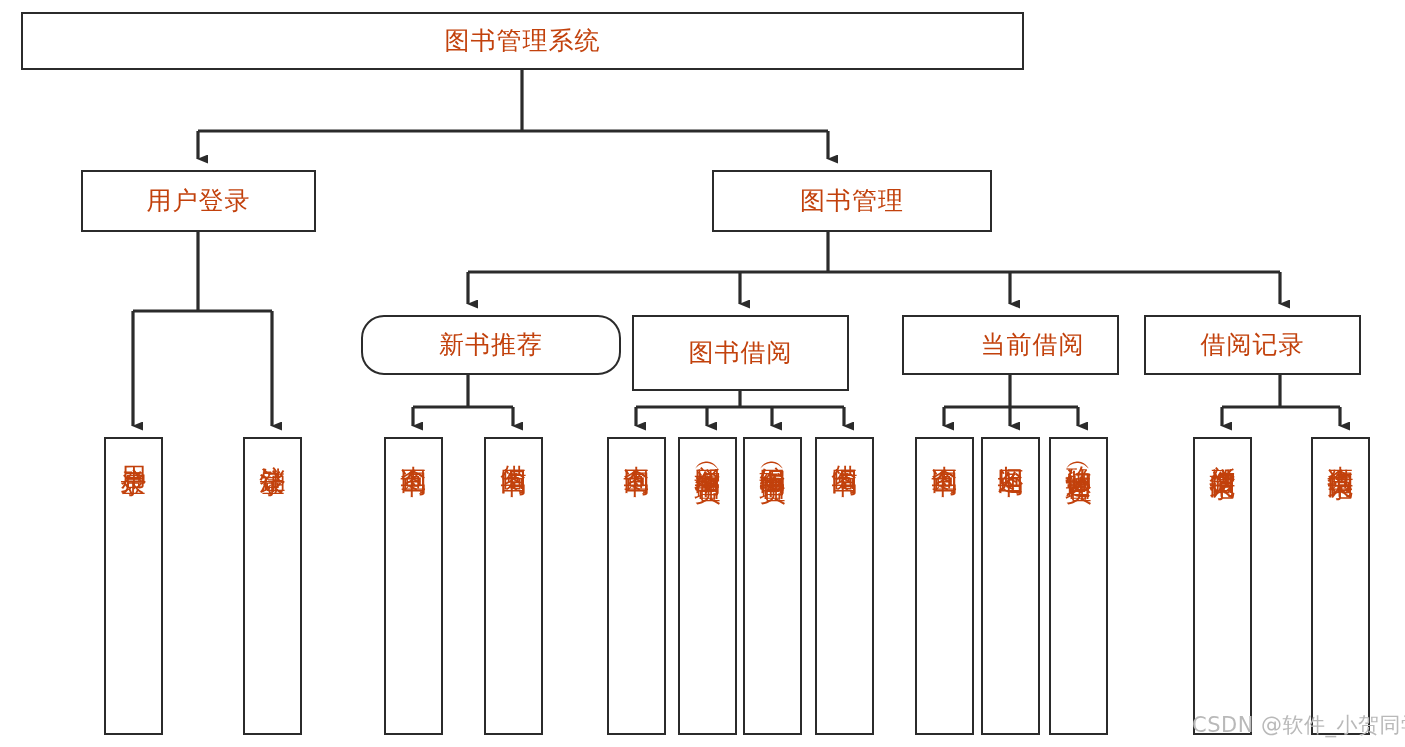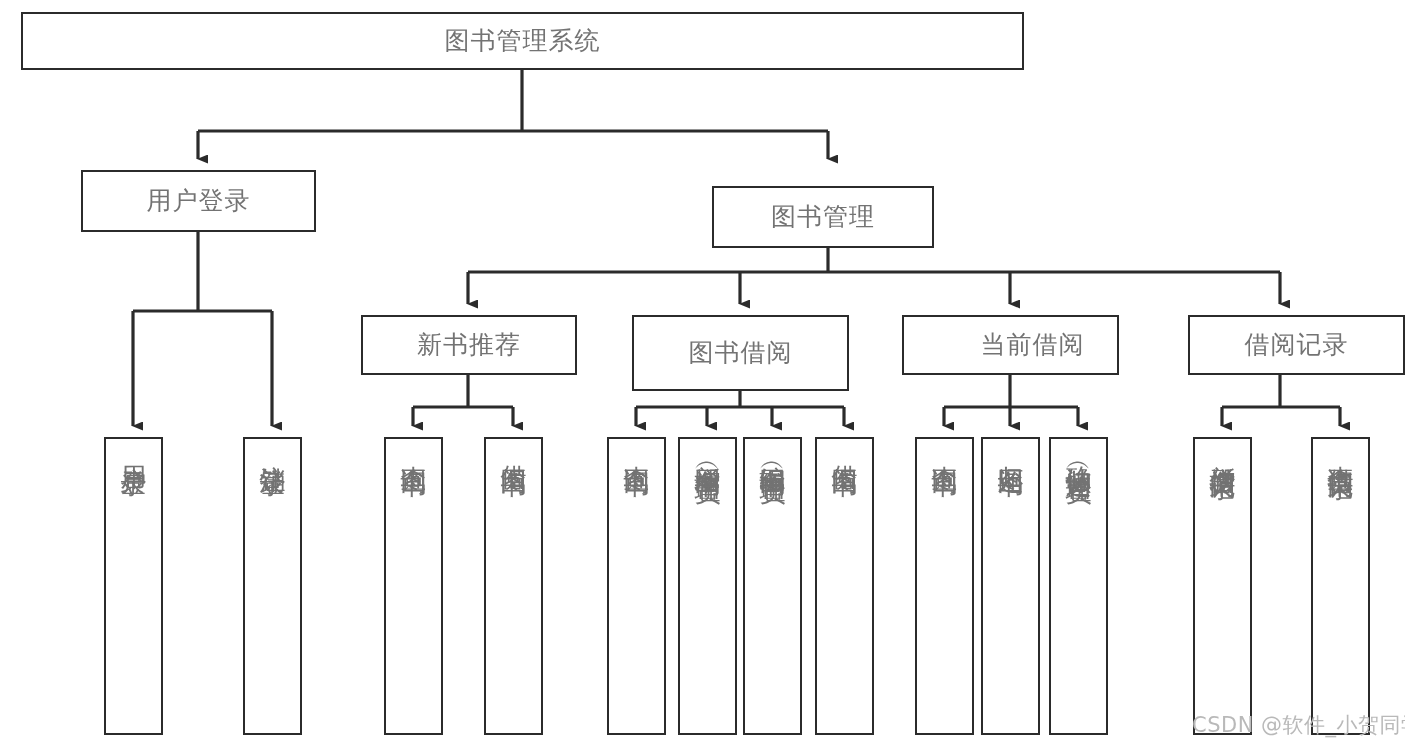--- a/index.html
+++ b/index.html
@@ -32,21 +32,21 @@
     background: #ffffff;
     display: flex;
     align-items: center;
     justify-content: center;
     color: #1a1a1a;
   }
   .node-label {
     display: block;
     text-align: center;
     line-height: 1.05;
-    color: #737373;
+    color: #c2410c;
   }
   
   .node.horiz .node-label {
     font-size: 25px;
     letter-spacing: 1px;
     white-space: nowrap;
   }
   .node.root .node-label { font-size: 25px; }
   
   .node.vert {
@@ -126,37 +126,37 @@
   </svg>
 
   <div class="node horiz root" style="left:21px; top:12px; width:1003px; height:58px;">
     <span class="node-label">图书管理系统</span>
   </div>
 
   <div class="node horiz" style="left:81px; top:170px; width:235px; height:62px;">
     <span class="node-label">用户登录</span>
   </div>
 
-  <div class="node horiz" style="left:712px; top:186px; width:222px; height:62px;">
+  <div class="node horiz" style="left:712px; top:170px; width:280px; height:62px;">
     <span class="node-label">图书管理</span>
   </div>
 
-  <div class="node horiz" style="left:361px; top:315px; width:216px; height:60px;">
+  <div class="node horiz" style="left:361px; top:315px; width:260px; height:60px;border-radius:23px;">
     <span class="node-label">新书推荐</span>
   </div>
 
   <div class="node horiz" style="left:632px; top:315px; width:217px; height:76px;">
     <span class="node-label">图书借阅</span>
   </div>
 
   <div class="node horiz" style="left:902px; top:315px; width:217px; height:60px;padding-left:44px;">
     <span class="node-label">当前借阅</span>
   </div>
 
-  <div class="node horiz" style="left:1188px; top:315px; width:217px; height:60px;">
+  <div class="node horiz" style="left:1144px; top:315px; width:217px; height:60px;">
     <span class="node-label">借阅记录</span>
   </div>
 
   <div class="node vert" style="left:104px; top:437px; width:59px; height:298px;">
     <span class="node-label">用户登录</span>
   </div>
   <div class="node vert" style="left:243px; top:437px; width:59px; height:298px;">
     <span class="node-label">注销登录</span>
   </div>
 

